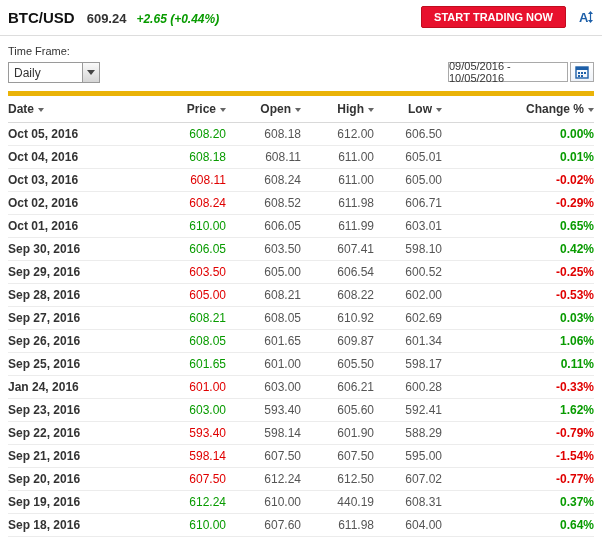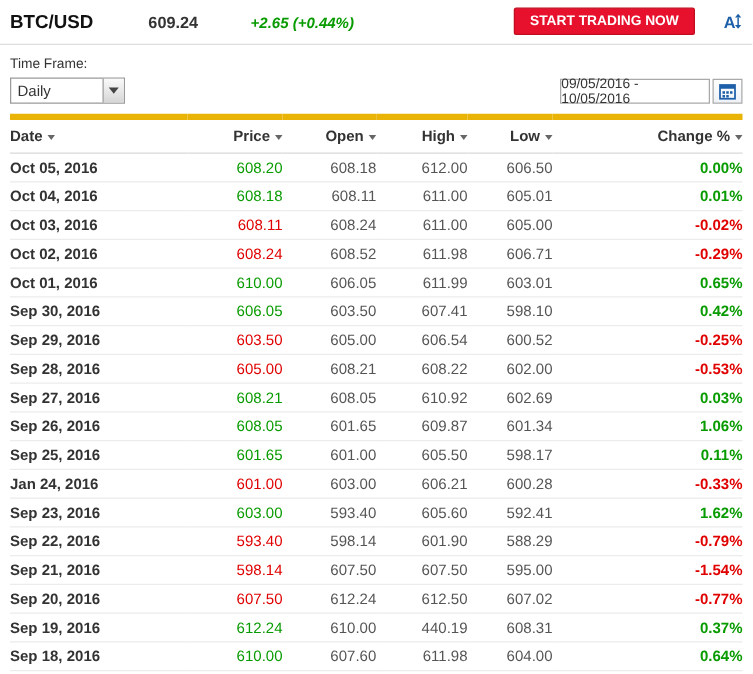--- a/index.html
+++ b/index.html
@@ -8,41 +8,41 @@
 
   :root {
     --green: #089b00;
     --red: #e00000;
     --btn: #e8112d;
     --blue: #1d5fa8;
   }
 
   
   .topbar { display: flex; align-items: flex-start; padding: 6px 8px 0 8px; }
-  .quote { display: flex; align-items: baseline; padding-top: 3px; gap: 32px; }
+  .quote { display: flex; align-items: baseline; padding-top: 3px; }
   .pair { font-size: 15px; font-weight: bold; color: #111; }
   .last-price { font-size: 13px; font-weight: bold; color: #333; margin-left: 12px; }
   .chg { font-size: 12px; font-weight: bold; color: var(--green); margin-left: 10px; font-style: italic; }
 
   .top-right { margin-left: auto; text-align: right; }
-  .cta-row { display: flex; align-items: center; justify-content: flex-start; gap: 20px; }
+  .cta-row { display: flex; align-items: center; justify-content: flex-start; gap: 10px; }
   .cta-btn {
     background: var(--btn); color: #fff; border: 1px solid #c00d1f; border-radius: 2px;
     font-family: "Liberation Sans", sans-serif;
     font-size: 11px; font-weight: bold; padding: 4px 12px; cursor: pointer; white-space: nowrap;
   }
   .fontsize-ico { width: 18px; height: 18px; display: inline-block; }
   .risk-note { font-size: 10px; color: #a3a3a3; margin-top: 4px; padding-right: 2px; }
 
   .divider { border-bottom: 1px solid #ddd; margin-top: 7px; }
 
   
   .controls { padding: 9px 8px 0 8px; }
   .tf-label { font-size: 11px; color: #333; margin-bottom: 5px; }
-  .controls-row { display: flex; align-items: flex-end; gap: 36px; }
+  .controls-row { display: flex; align-items: flex-start; gap: 36px; }
 
   .select {
     width: 92px; height: 21px; border: 1px solid #9a9a9a; background: #fff;
     display: flex; align-items: center; font-size: 12px; padding-left: 5px; cursor: pointer;
   }
   .select .arrow-box {
     margin-left: auto; width: 17px; height: 100%; border-left: 1px solid #9a9a9a;
     background: linear-gradient(#fafafa, #d6d6d6); display: flex; align-items: center; justify-content: center;
   }
   .tri-down { width: 0; height: 0; border-left: 4px solid transparent; border-right: 4px solid transparent; border-top: 5px solid #444; }

